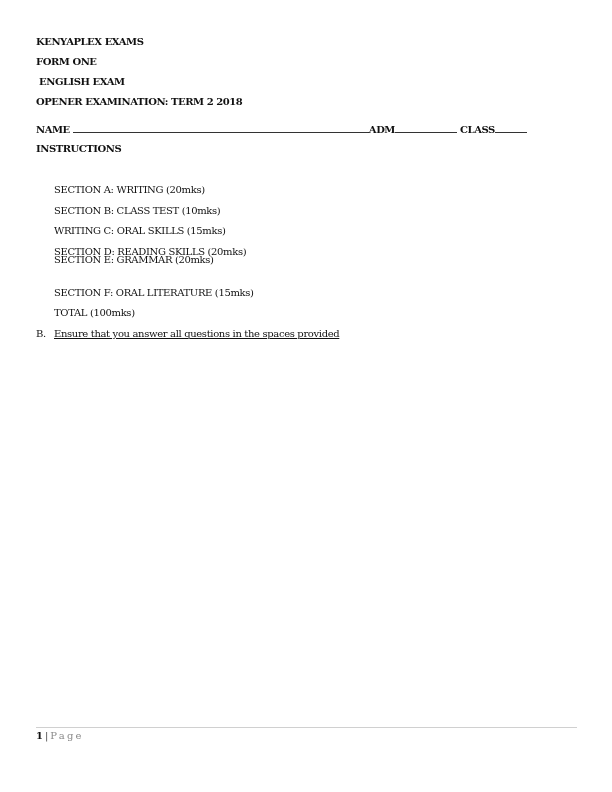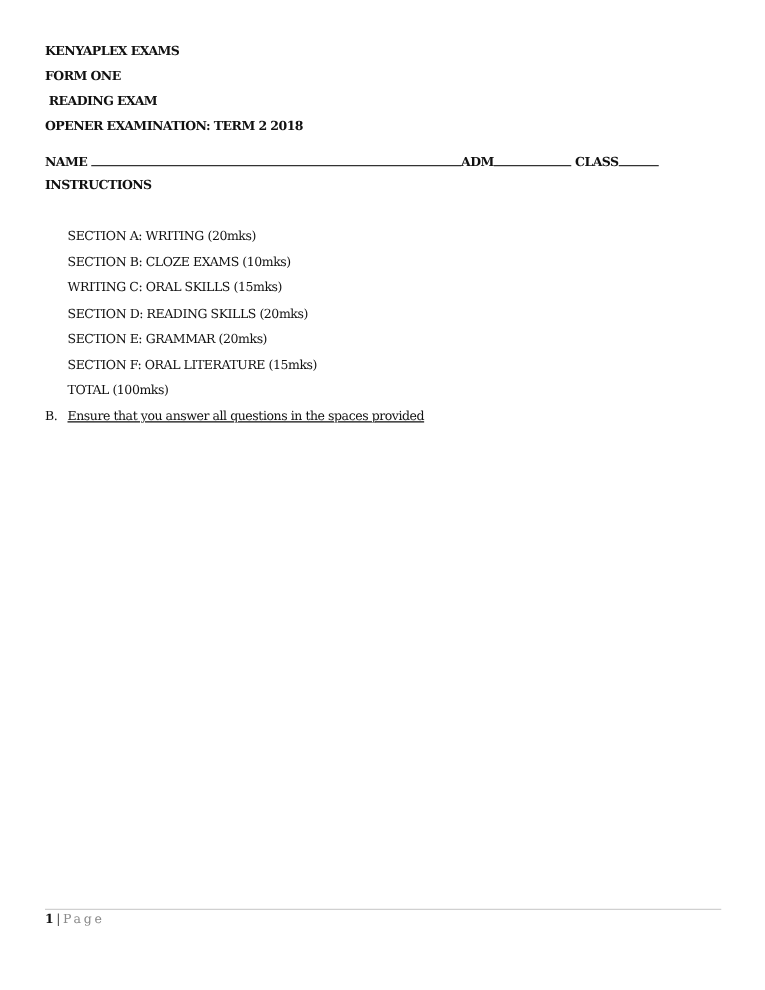--- a/index.html
+++ b/index.html
@@ -56,37 +56,37 @@
     .footer .pword { color: #8a8a8a; letter-spacing: 2.2px; }
     .label-a { display: inline-block; width: 18px; }
   </style>
 </head>
 <body>
 
 <div class="page">
 
   <div class="line bold" style="left:36px; top:36px;">KENYAPLEX EXAMS</div>
   <div class="line bold" style="left:36px; top:56px;">FORM ONE</div>
-  <div class="line bold" style="left:36px; top:76px; white-space:pre;"> READING EXAM</div>
+  <div class="line bold" style="left:36px; top:76px; white-space:pre;"> ENGLISH EXAM</div>
   <div class="line bold" style="left:36px; top:96px;">OPENER EXAMINATION: TERM 2 2018</div>
 
   <div class="line bold" style="left:36px; top:123px;">
     <span>NAME</span>
     <span class="ul" style="width:296px;"></span><span>ADM</span><span class="ul" style="width:62px;"></span>
     <span>CLASS</span><span class="ul" style="width:32px;"></span>
   </div>
 
   <div class="line bold" style="left:36px; top:143px;">INSTRUCTIONS</div>
 
 
   <div class="line" style="left:54px; top:184px;">SECTION A: WRITING (20mks)</div>
-  <div class="line" style="left:54px; top:205px;">SECTION B: CLOZE EXAMS (10mks)</div>
+  <div class="line" style="left:54px; top:205px;">SECTION B: CLASS TEST (10mks)</div>
   <div class="line" style="left:54px; top:225px;">WRITING C: ORAL SKILLS (15mks)</div>
   <div class="line" style="left:54px; top:246px;">SECTION D: READING SKILLS (20mks)</div>
-  <div class="line" style="left:54px; top:266px;">SECTION E: GRAMMAR (20mks)</div>
+  <div class="line" style="left:54px; top:254px;">SECTION E: GRAMMAR (20mks)</div>
   <div class="line" style="left:54px; top:287px;">SECTION F: ORAL LITERATURE (15mks)</div>
   <div class="line" style="left:54px; top:307px;">TOTAL (100mks)</div>
 
   <div class="line" style="left:36px; top:328px;text-decoration:underline;">
     <span class="label-a">B.</span><span>Ensure that you answer all questions in the spaces provided</span>
   </div>
 
   <div class="footer-rule"></div>
   <div class="footer">
     <span class="pnum">1</span><span class="sep">|</span><span class="pword">Page</span>

